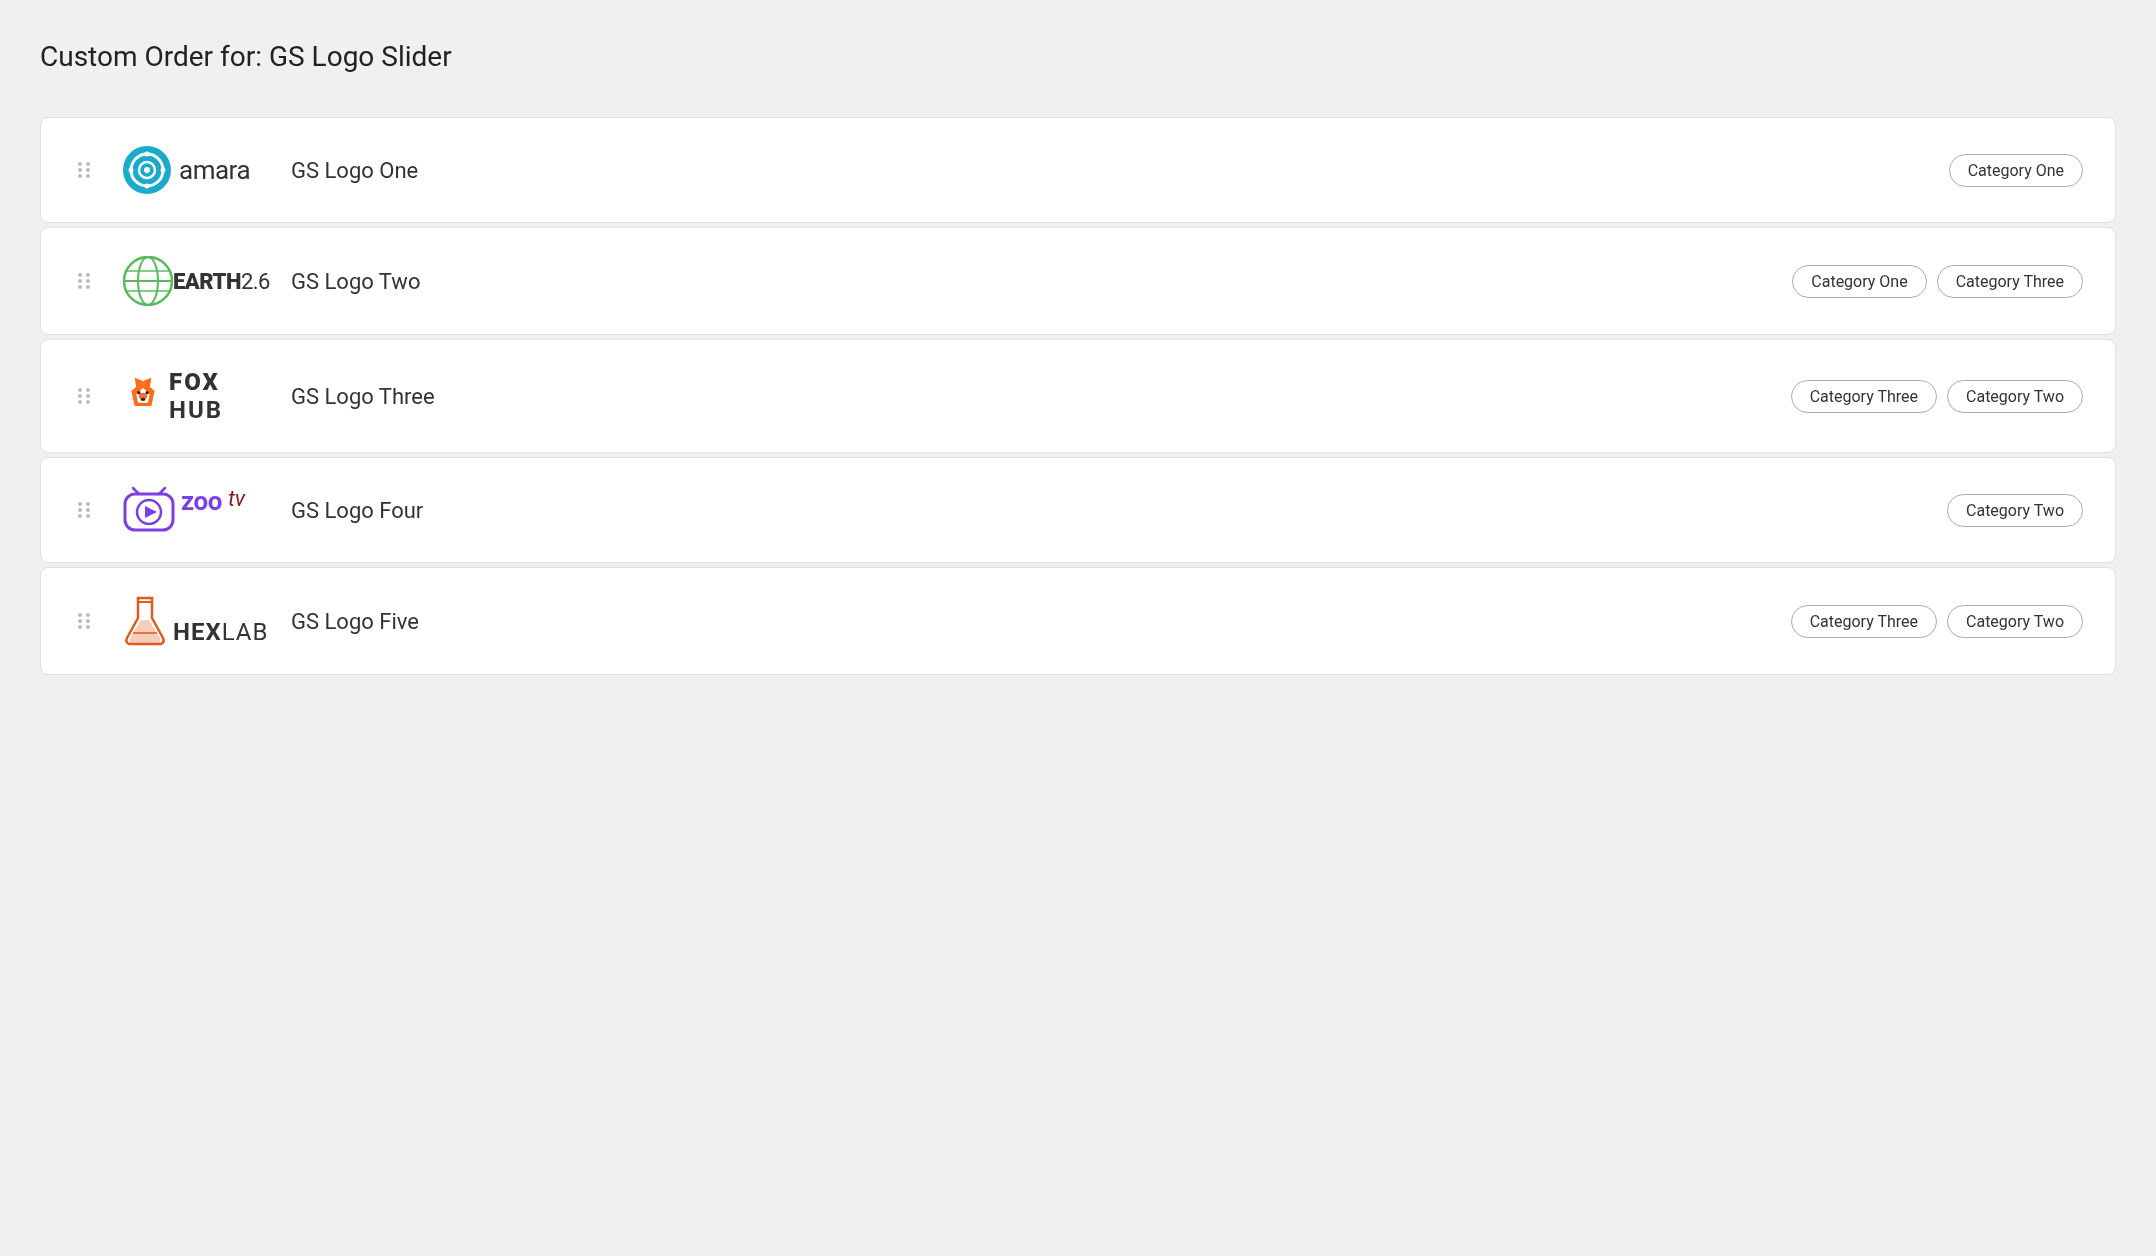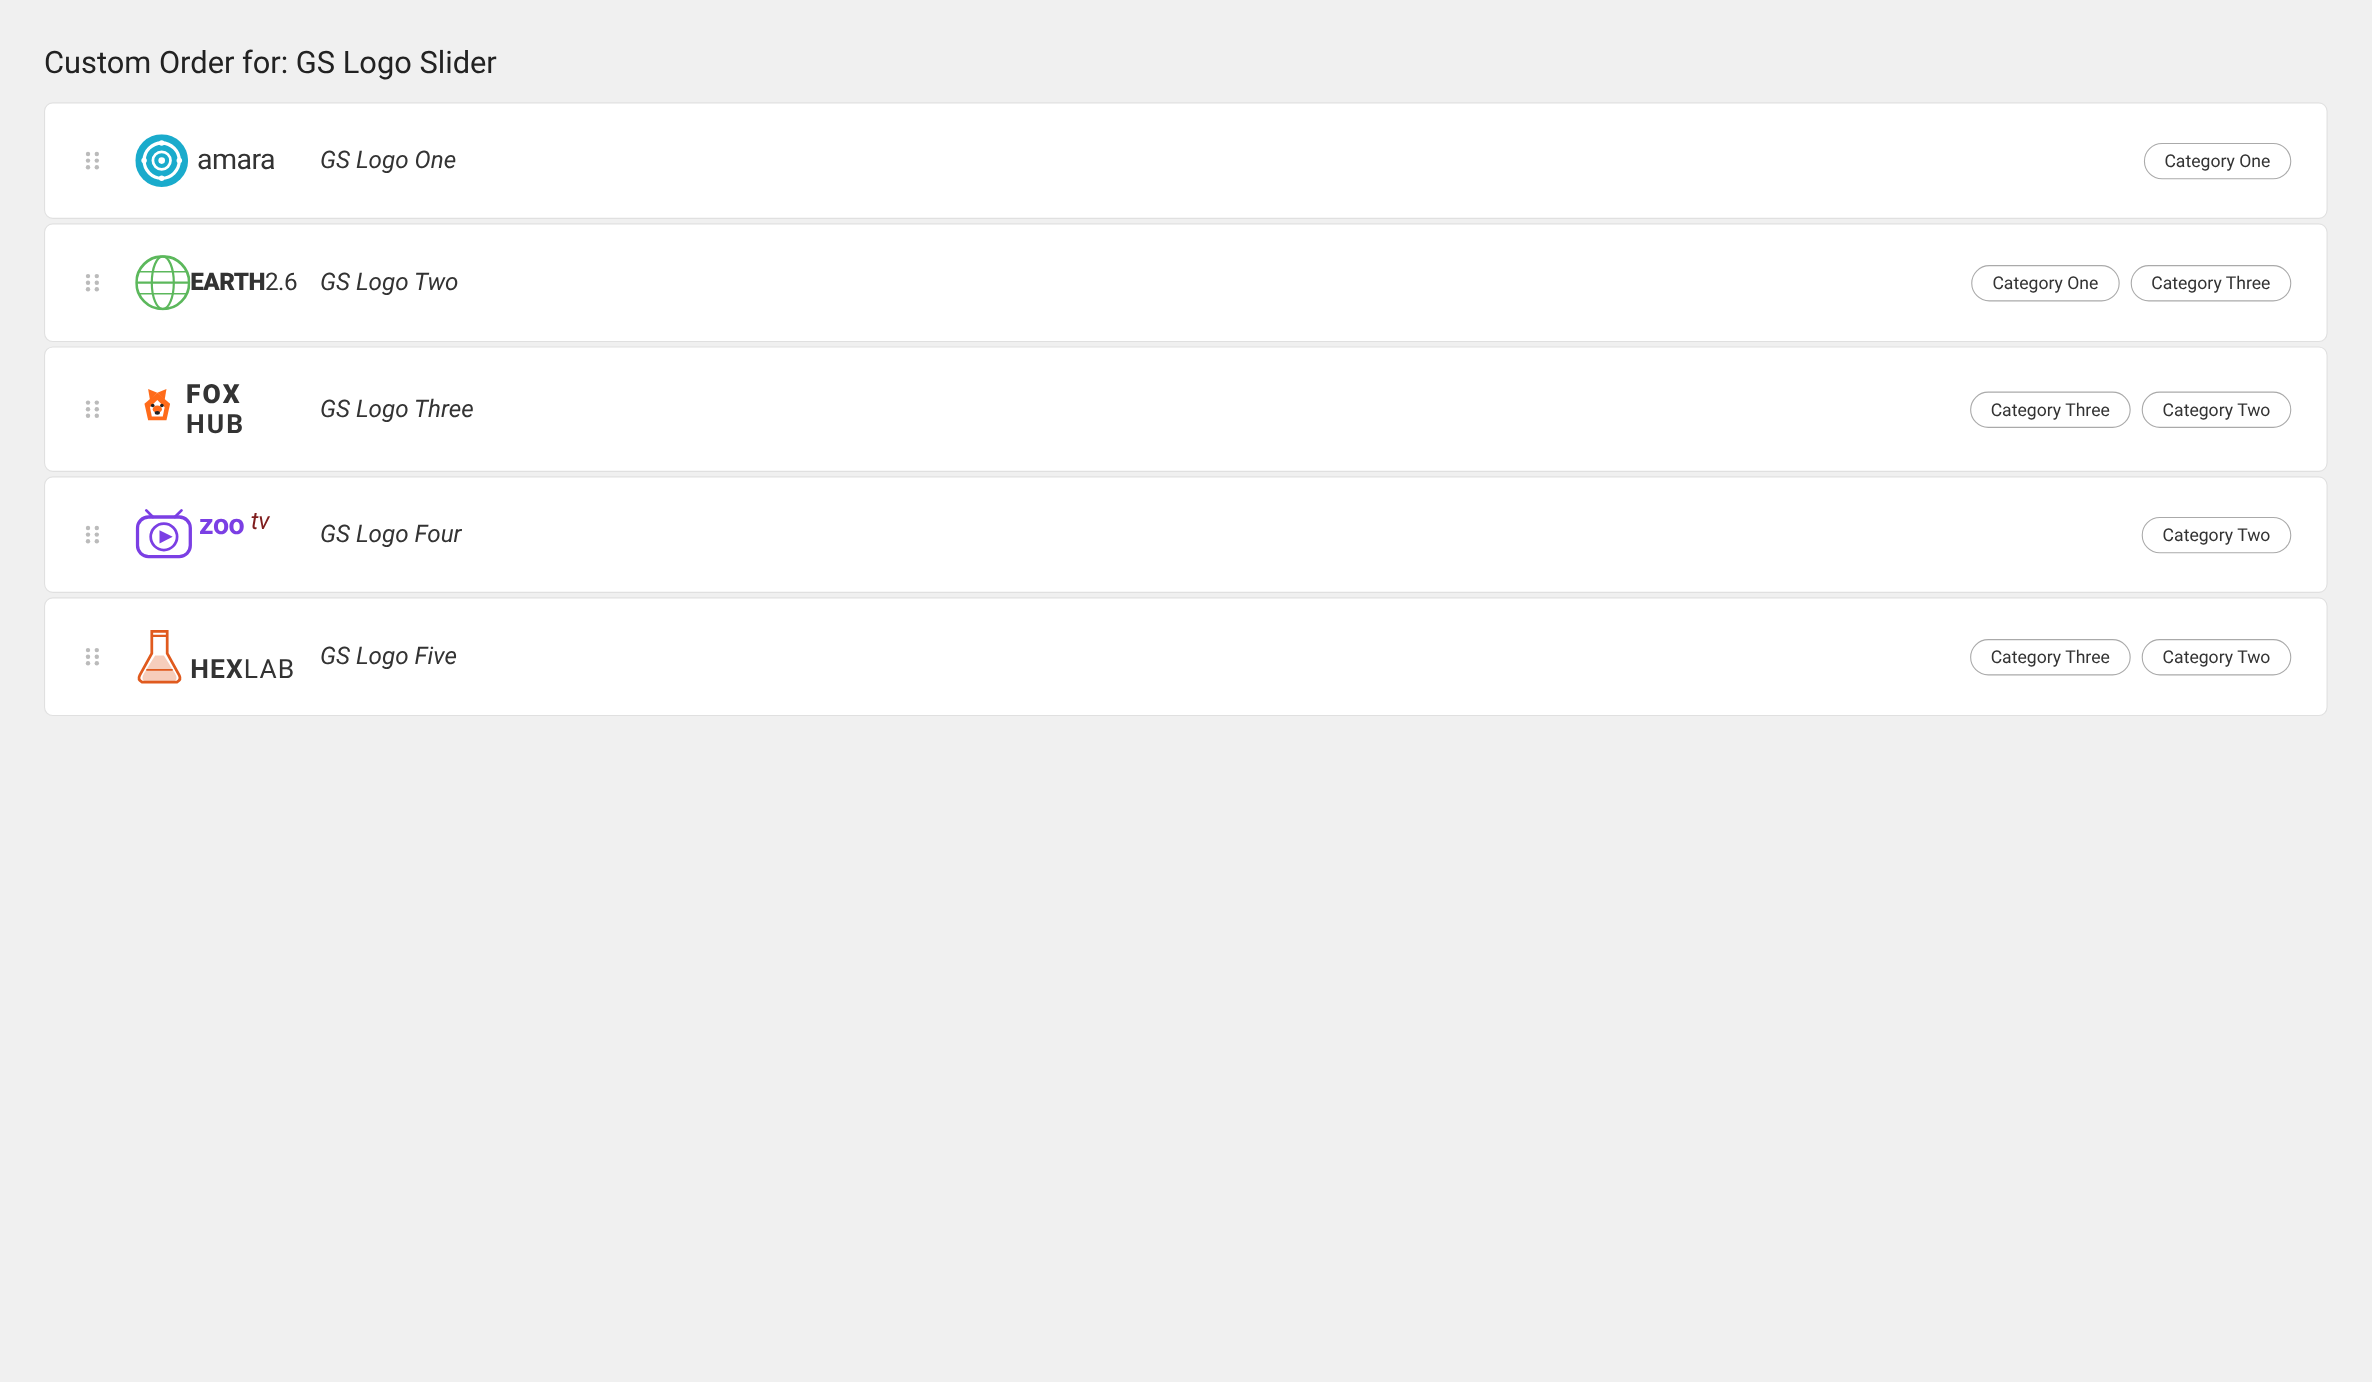--- a/index.html
+++ b/index.html
@@ -8,21 +8,21 @@
       background: #f0f0f0;
       font-family: -apple-system, BlinkMacSystemFont, 'Segoe UI', Roboto, sans-serif;
       padding: 40px 40px;
       min-height: 100vh;
     }
 
     .page-title {
       font-size: 28px;
       font-weight: 400;
       color: #222;
-      margin-bottom: 20px;
+      margin-bottom: 44px;
     }
 
     .logo-list {
       display: flex;
       flex-direction: column;
       gap: 4px;
     }
 
     .logo-item {
       background: #fff;
@@ -48,21 +48,20 @@
       flex-shrink: 0;
       display: flex;
       align-items: center;
     }
 
     .logo-name {
       flex: 1;
       font-size: 22px;
       color: #333;
       font-weight: 400;
-      font-style: italic;
     }
 
     .categories {
       display: flex;
       gap: 10px;
       flex-shrink: 0;
       align-items: flex-start;
     }
 
     .category-tag {

